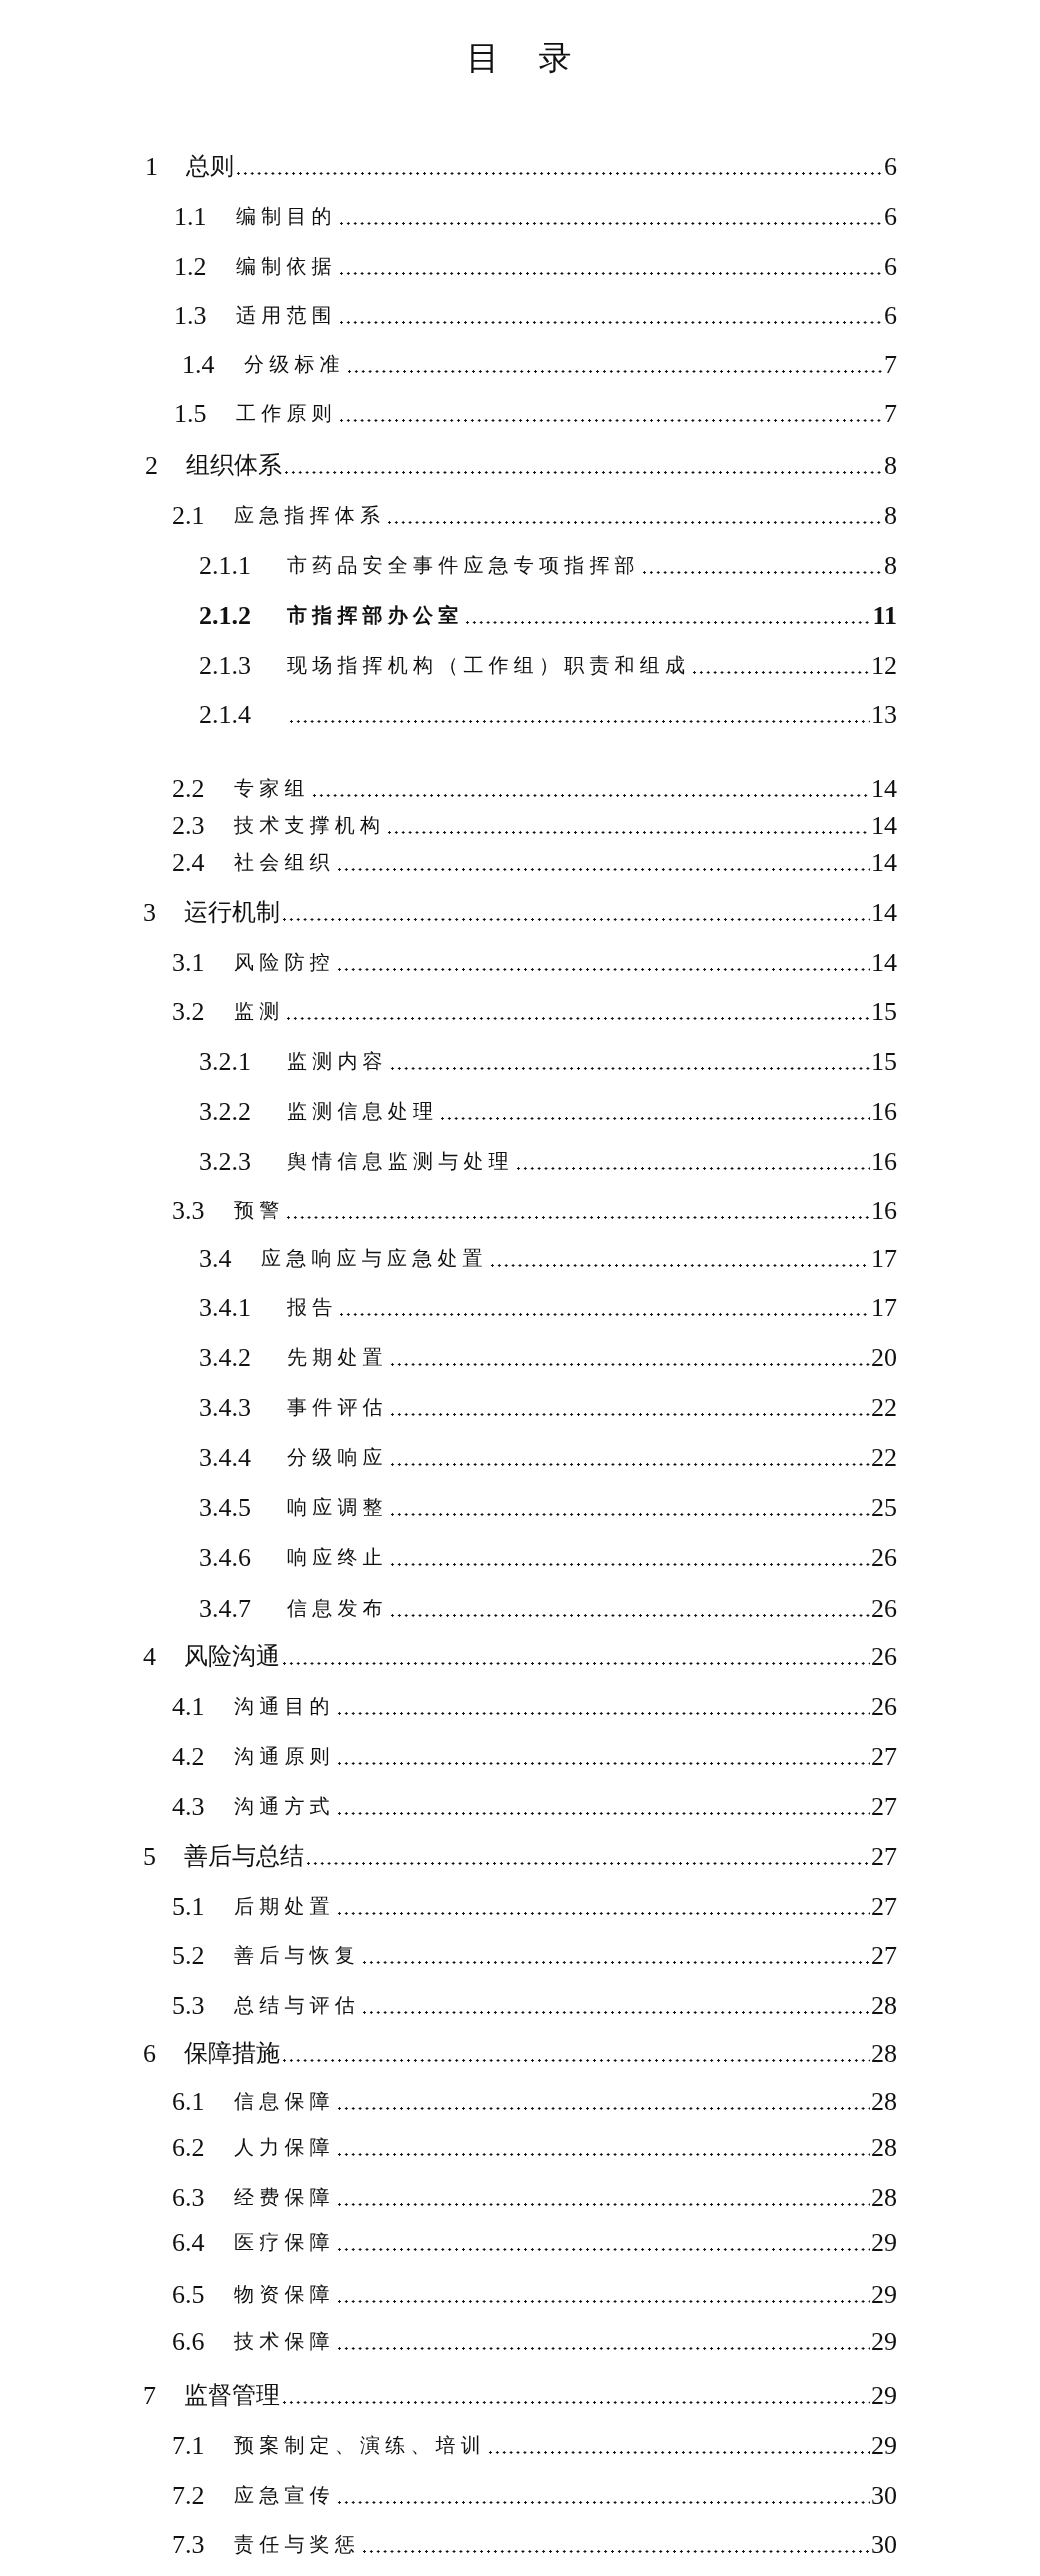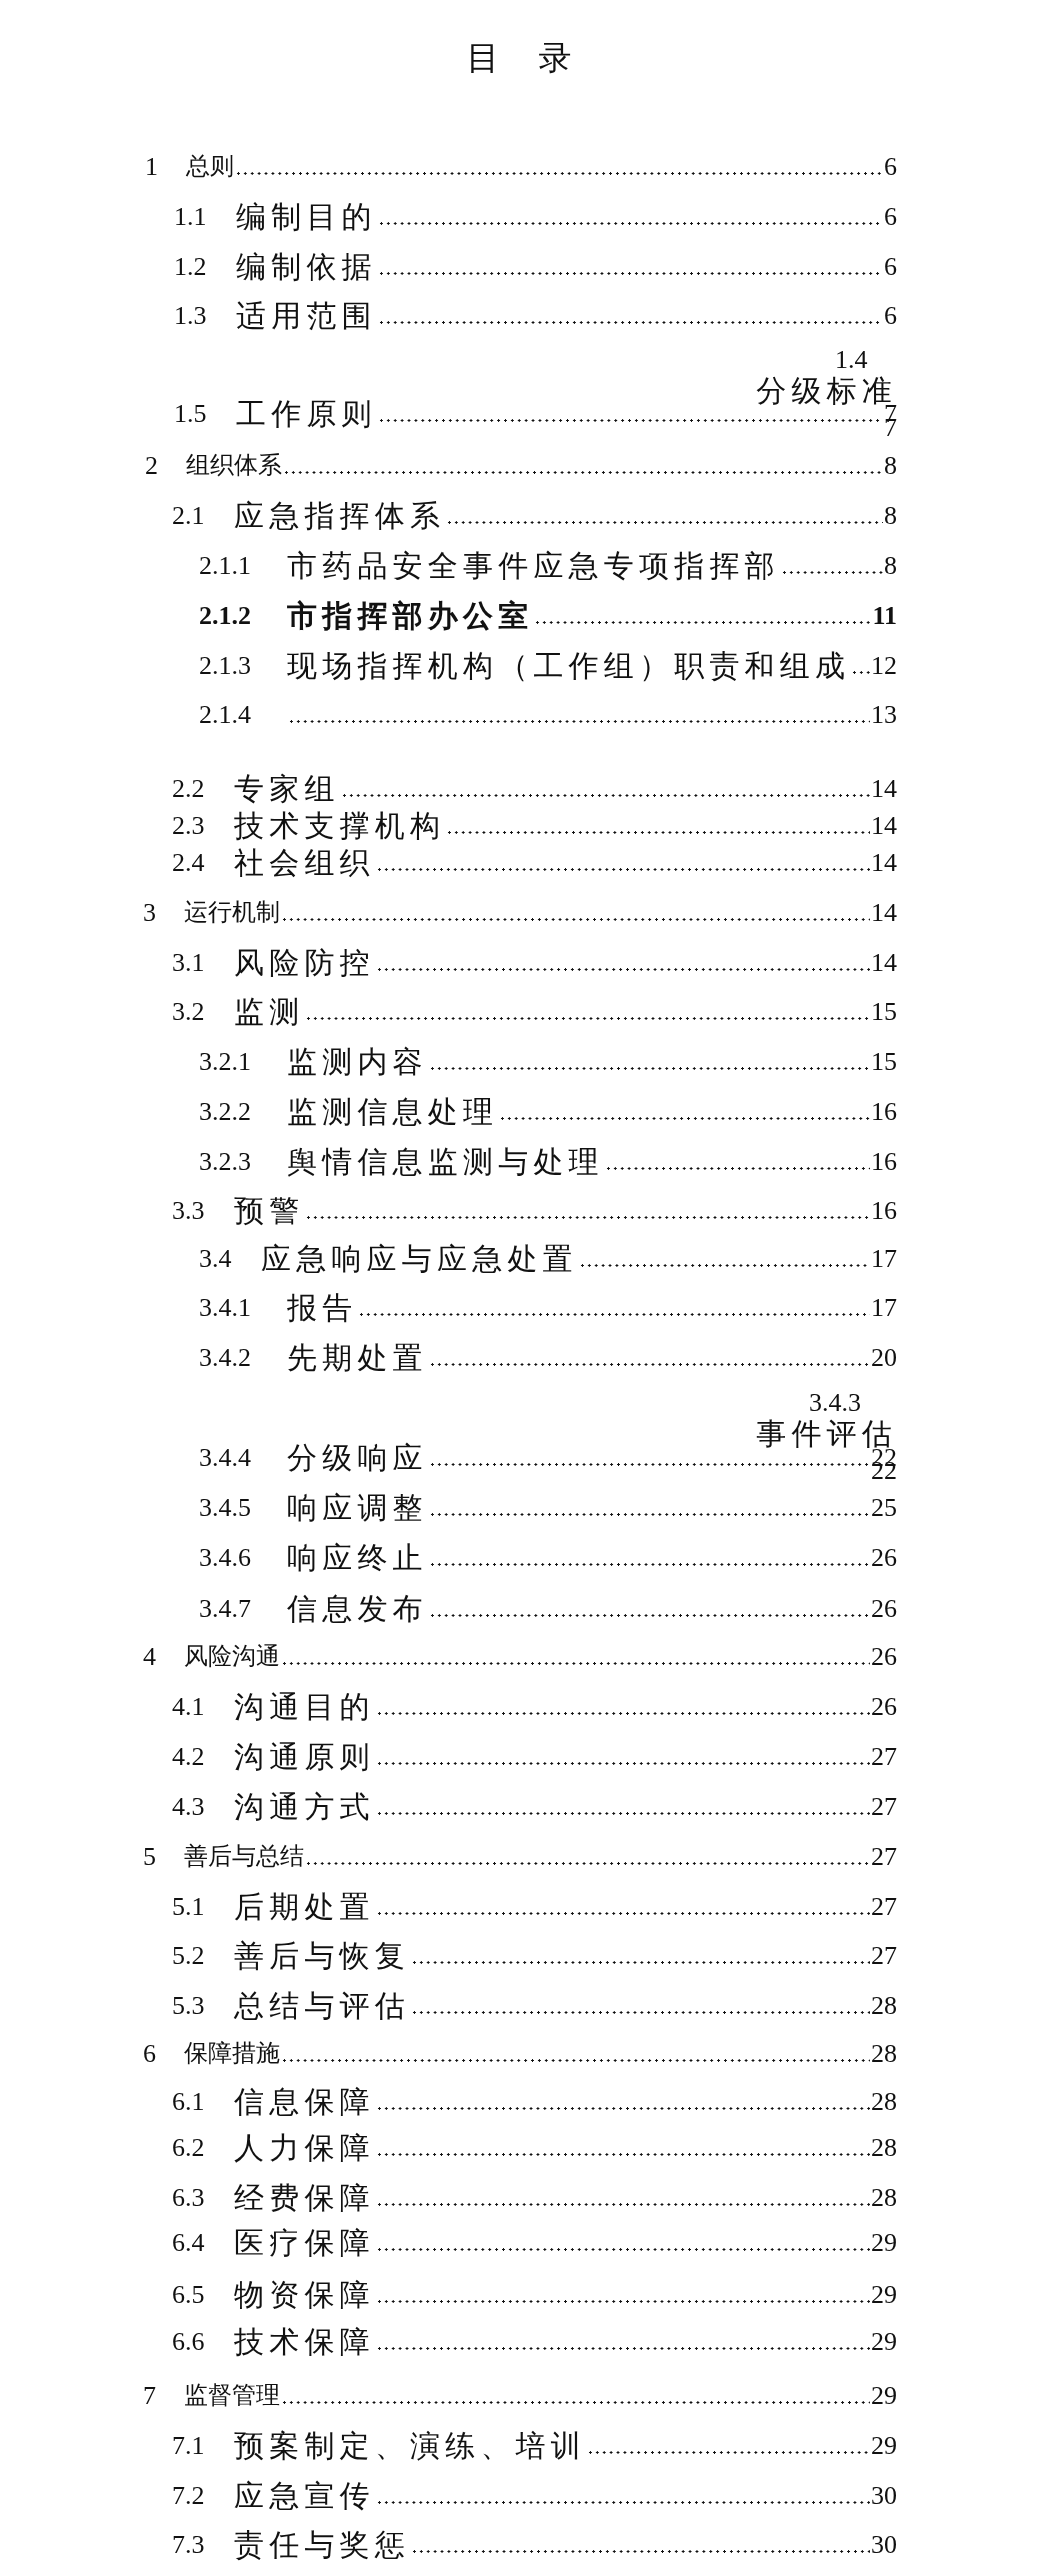--- a/index.html
+++ b/index.html
@@ -8,21 +8,21 @@
     position: absolute; left: 0; top: 32px; width: 1041px; text-align: center;
     font-family: "DejaVu Sans", sans-serif; font-size: 33px; line-height: 52px; letter-spacing: 3.1px;
   }
   .page-title .gap { display: inline-block; width: 36px; }
   .toc { position: absolute; left: 0; top: 0; width: 1041px; height: 2770px; }
   .row {
     position: absolute; right: 144px; height: 36px; display: flex; align-items: flex-end;
     font-family: "Liberation Serif", "DejaVu Serif", serif; font-size: 26px; line-height: 31px;
   }
   .num { flex: 0 0 auto; white-space: nowrap; }
-  .label { flex: 0 0 auto; white-space: nowrap; letter-spacing: 5.2px; font-family: "DejaVu Serif", "Liberation Serif", serif; font-size: 30px; }
+  .label { flex: 0 0 auto; white-space: nowrap; letter-spacing: 5.2px; font-family: "DejaVu Serif", "Liberation Serif", serif; font-size: 20px; }
   .lvl1 .label { letter-spacing: 0; font-family: "DejaVu Sans", sans-serif; font-size: 24px; }
   .leader {
     flex: 1 1 auto; height: 5.2px; margin: 0 1px 6.2px 1px;
     background-image: radial-gradient(circle, #111 1.2px, transparent 1.4px);
     background-size: 6.9px 5.2px; background-repeat: repeat-x; background-position: left center;
   }
   .page { flex: 0 0 auto; text-align: right; white-space: nowrap; }
   .lvl1 .num { width: 41px; }
   .lvl2 .num { width: 62px; }
   .lvl3 .num { width: 88px; }
@@ -52,21 +52,21 @@
     <span class="label">编制依据</span>
     <span class="leader"></span>
     <span class="page">6</span>
   </div>
     <div class="row lvl2" style="left: 174px; top: 295px;">
     <span class="num">1.3</span>
     <span class="label">适用范围</span>
     <span class="leader"></span>
     <span class="page">6</span>
   </div>
-    <div class="row lvl2" style="left: 182px; top: 344px; flex-direction: column;">
+    <div class="row lvl2" style="left: 182px; top: 344px;">
     <span class="num">1.4</span>
     <span class="label">分级标准</span>
     <span class="leader"></span>
     <span class="page">7</span>
   </div>
     <div class="row lvl2" style="left: 174px; top: 393px;">
     <span class="num">1.5</span>
     <span class="label">工作原则</span>
     <span class="leader"></span>
     <span class="page">7</span>
@@ -177,21 +177,21 @@
     <span class="label">报告</span>
     <span class="leader"></span>
     <span class="page">17</span>
   </div>
     <div class="row lvl3" style="left: 199px; top: 1337px;">
     <span class="num">3.4.2</span>
     <span class="label">先期处置</span>
     <span class="leader"></span>
     <span class="page">20</span>
   </div>
-    <div class="row lvl3" style="left: 199px; top: 1387px; flex-direction: column;">
+    <div class="row lvl3" style="left: 199px; top: 1387px;">
     <span class="num">3.4.3</span>
     <span class="label">事件评估</span>
     <span class="leader"></span>
     <span class="page">22</span>
   </div>
     <div class="row lvl3" style="left: 199px; top: 1437px;">
     <span class="num">3.4.4</span>
     <span class="label">分级响应</span>
     <span class="leader"></span>
     <span class="page">22</span>

